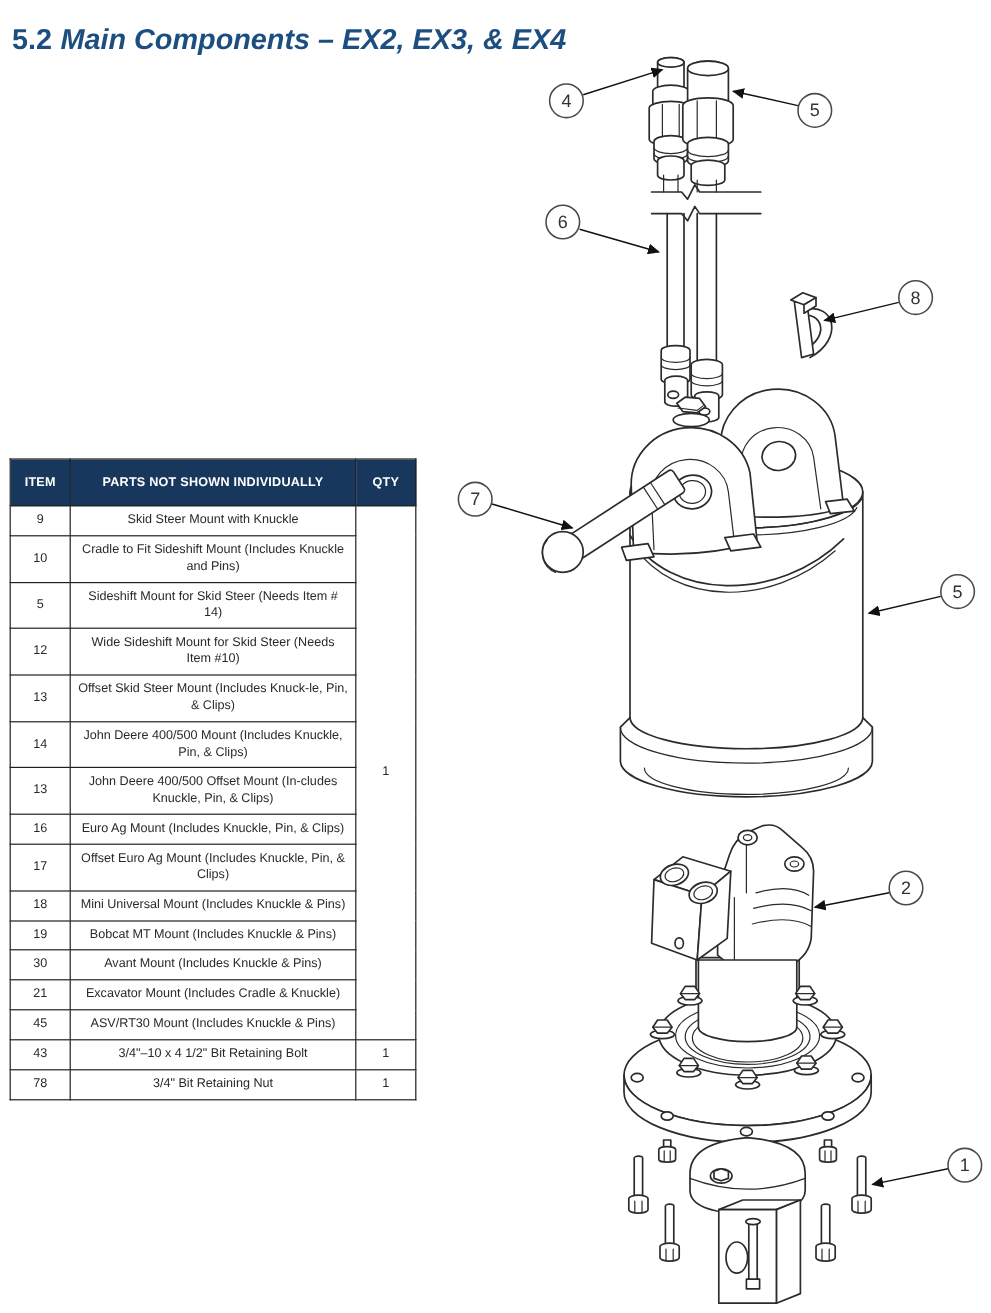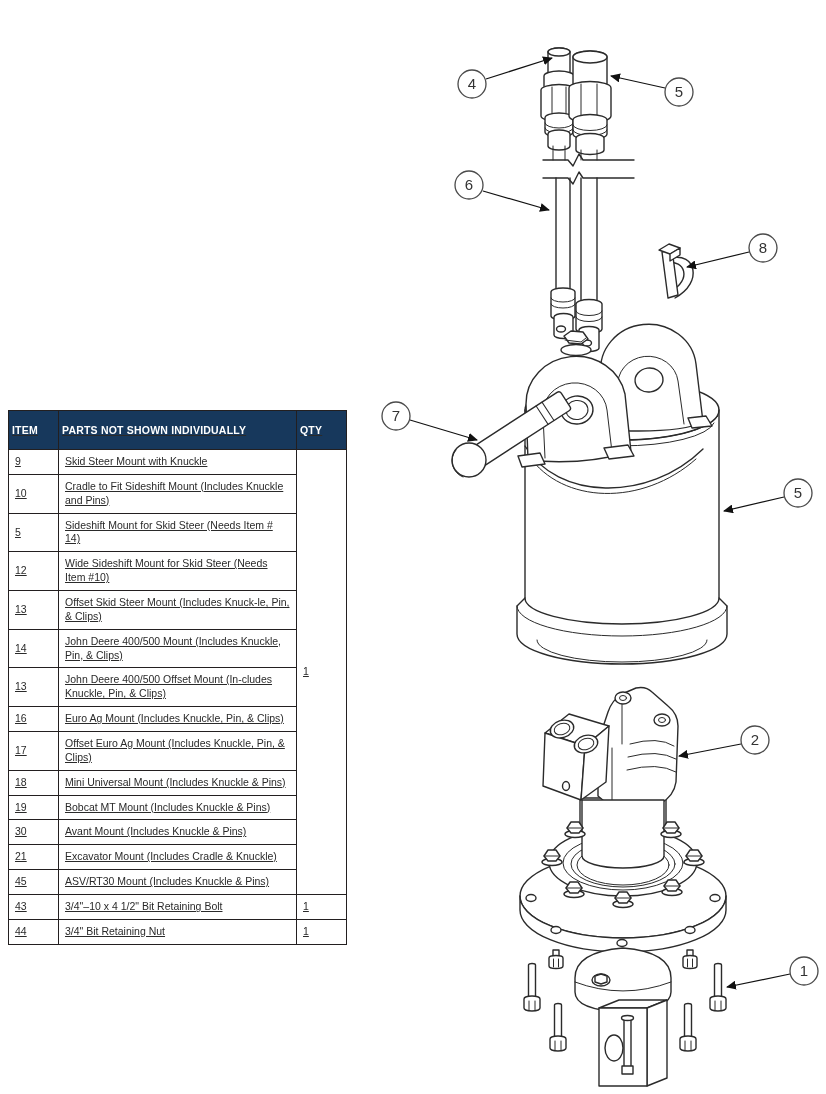--- a/index.html
+++ b/index.html
@@ -1,39 +1,40 @@
 <!DOCTYPE html>
 <html><head>
 <meta charset="utf-8">
 <style>
   html,body{margin:0;padding:0;}
   body{width:826px;height:1094px;background:#fff;font-family:"Liberation Sans",sans-serif;position:relative;overflow:hidden;}
   .page{position:absolute;inset:0;}
   .title{position:absolute;left:10px;top:4px;font-size:24px;font-weight:bold;color:#1c4e80;white-space:nowrap;}
   .title .num{font-style:normal;margin-right:7px;}
   .title .txt{font-style:italic;}
-  table.parts{position:absolute;left:8px;top:410px;border-collapse:collapse;font-size:10.5px;color:#2a2a2a;text-align:left;table-layout:fixed;text-decoration:underline;}
+  table.parts{position:absolute;left:8px;top:382px;border-collapse:collapse;font-size:10.5px;color:#2a2a2a;text-align:center;table-layout:fixed;}
   table.parts th{background:#17385c;color:#fff;font-size:10.5px;font-weight:bold;padding:13px 3px;border:1.6px solid #231f20;letter-spacing:.2px;}
   table.parts td{border:1.6px solid #231f20;padding:5px 6px;line-height:1.32;vertical-align:middle;background:#fff;}
   .c-item{width:50px;}
   .c-desc{width:238px;}
   .c-qty{width:50px;}
   svg.diagram{position:absolute;left:0;top:0;}
   .fw{fill:#fff;stroke:#2b2b2b;stroke-width:1.4;stroke-linejoin:round;stroke-linecap:round;}
   .ln{fill:none;stroke:#2b2b2b;stroke-width:1.4;stroke-linejoin:round;stroke-linecap:round;}
   .thin{stroke-width:1;}
   .callout-circle{fill:#fff;stroke:#4a4a4a;stroke-width:1.3;}
   .callout-num{font-family:"Liberation Sans",sans-serif;font-size:15px;fill:#333;}
   .leader{stroke:#111;stroke-width:1.2;}
 </style>
 </head>
 <body>
 
 <div class="page">
 
+  <h1 class="title"><span class="num">5.2</span><span class="txt">Main Components – EX2, EX3, &amp; EX4</span></h1>
 
   <table class="parts">
     <colgroup>
         <col class="c-item">
         <col class="c-desc">
         <col class="c-qty">
       </colgroup>
     <thead>
       <tr>
         <th>ITEM</th>
@@ -98,21 +99,21 @@
       <tr>
           <td>45</td>
           <td>ASV/RT30 Mount (Includes Knuckle &amp; Pins)</td>
         </tr>
       <tr>
           <td>43</td>
           <td>3/4"–10 x 4 1/2" Bit Retaining Bolt</td>
           <td>1</td>
         </tr>
       <tr>
-          <td>44</td>
+          <td>78</td>
           <td>3/4" Bit Retaining Nut</td>
           <td>1</td>
         </tr>
     </tbody>
   </table>
 
   <svg class="diagram" width="826" height="1094" viewBox="0 0 826 1094">
     <defs>
       <marker id="arrow" markerWidth="11" markerHeight="9" refX="9" refY="4.5" orient="auto" markerUnits="userSpaceOnUse">
         <path d="M0,0 L10,4.5 L0,9 Z" fill="#111"></path>

